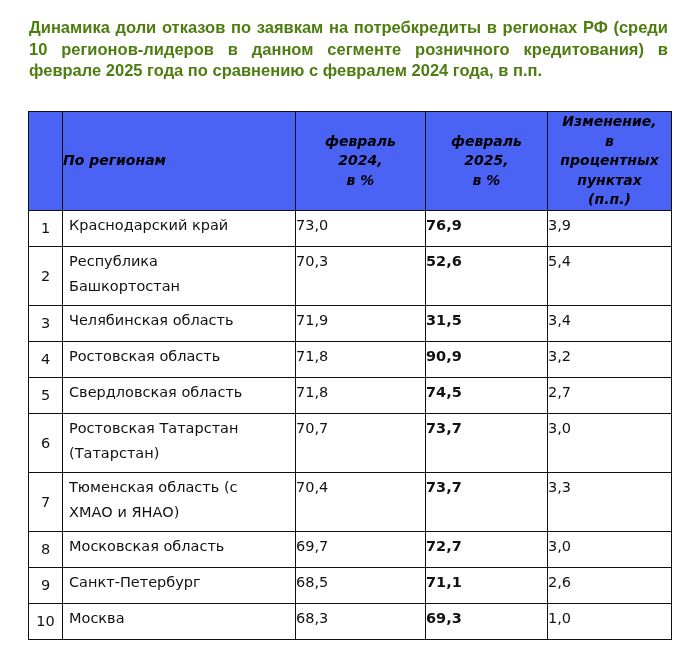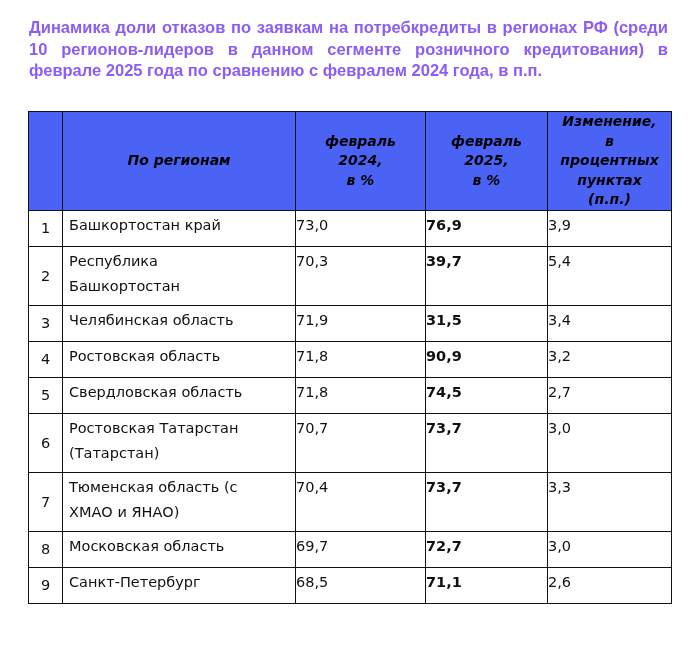--- a/index.html
+++ b/index.html
@@ -1,29 +1,29 @@
 <!DOCTYPE html>
 <html><head>
 <meta charset="utf-8">
 <style>
   html, body { margin:0; padding:0; background:#ffffff; }
   body { width:697px; height:666px; position:relative; overflow:hidden; font-family:"Liberation Sans", sans-serif; color:#111; }
   .title {
     position:absolute; left:29px; top:17px; width:639px;
     font-weight:bold; font-size:16.5px; line-height:21.5px; text-align:justify;
-    text-align-last:left; color:#8b5cf6;
+    text-align-last:left; color:#4d7c0f;
   }
   table.t {
     position:absolute; left:28px; top:111px;
     border-collapse:collapse; table-layout:fixed; width:643px;
     font-family:"DejaVu Sans", sans-serif;
   }
   table.t td, table.t th { border:1.5px solid #111; padding:0; vertical-align:top; }
   th { background:#4a63f5; color:#000000; font-style:italic; font-weight:bold; font-size:14px; line-height:19.5px; text-align:center; vertical-align:middle !important; height:98px; }
-  th.region { text-align:center; padding-left:8px; }
+  th.region { text-align:left; padding-left:8px; }
   td { font-size:14.5px; line-height:25px; }
   td.num { text-align:center; vertical-align:middle !important; }
   td.name { padding:2px 6px 0 6px !important; }
   td.v { text-align:left; padding-top:2px !important; }
   td.b { font-weight:bold; }
   tr.r1 td { height:33px; }
   tr.r2 td { height:56px;margin-top:42px; }
 </style>
 </head>
 <body>
@@ -58,34 +58,34 @@
         <div>процентных</div>
         <div>пунктах</div>
         <div>(п.п.)</div>
       </th>
     </tr>
   </thead>
   <tbody>
     <tr class="r1">
       <td class="num">1</td>
       <td class="name">
-          <div>Башкортостан край</div>
+          <div>Краснодарский край</div>
         </td>
       <td class="v">73,0</td>
       <td class="v b">76,9</td>
       <td class="v">3,9</td>
     </tr>
     <tr class="r2">
       <td class="num">2</td>
       <td class="name">
           <div>Республика</div>
           <div>Башкортостан</div>
         </td>
       <td class="v">70,3</td>
-      <td class="v b">39,7</td>
+      <td class="v b">52,6</td>
       <td class="v">5,4</td>
     </tr>
     <tr class="r1">
       <td class="num">3</td>
       <td class="name">
           <div>Челябинская область</div>
         </td>
       <td class="v">71,9</td>
       <td class="v b">31,5</td>
       <td class="v">3,4</td>
@@ -139,14 +139,23 @@
     </tr>
     <tr class="r1">
       <td class="num">9</td>
       <td class="name">
           <div>Санкт-Петербург</div>
         </td>
       <td class="v">68,5</td>
       <td class="v b">71,1</td>
       <td class="v">2,6</td>
     </tr>
+    <tr class="r1">
+      <td class="num">10</td>
+      <td class="name">
+          <div>Москва</div>
+        </td>
+      <td class="v">68,3</td>
+      <td class="v b">69,3</td>
+      <td class="v">1,0</td>
+    </tr>
   </tbody>
 </table>
 
 </body></html>

